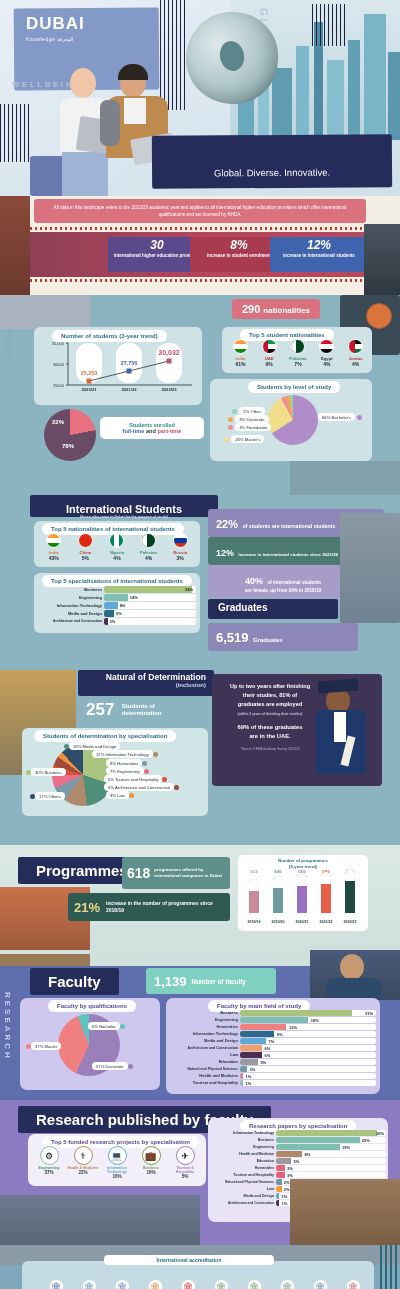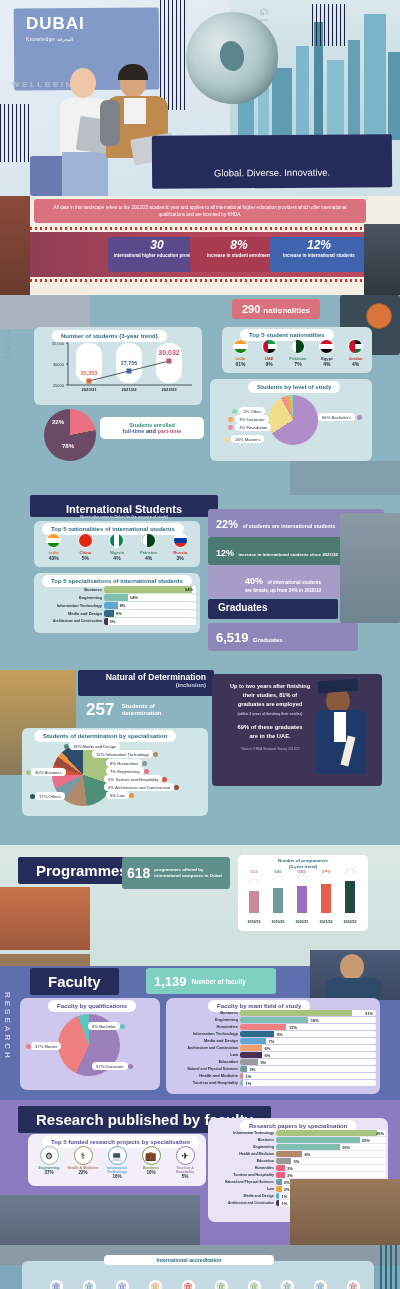--- a/index.html
+++ b/index.html
@@ -503,20 +503,24 @@
   <div class="prog">
     <div class="side-tab" style="right:4px;top:14px;color:#fff;opacity:.7;">WELLBEING</div>
     <div style="position:absolute;left:0;top:0;width:400px;height:105px;background:linear-gradient(180deg,#dce9e5,#cfe0dd);"></div>
     <div style="position:absolute;left:0;top:42px;width:90px;height:63px;background:linear-gradient(#c8724a,#9e5a3c);"></div>
 
     <div style="position:absolute;left:18px;top:12px;" class="sec-banner">Programmes</div>
     <div style="position:absolute;left:122px;top:12px;width:108px;height:32px;background:#5f8f8a;border-radius:3px;padding:3px 5px;display:flex;align-items:center;">
       <span style="color:#fff;font-size:14px;font-weight:800;margin-right:4px;">618</span>
       <span style="color:#fff;font-size:4.4px;font-weight:700;line-height:1.4;">programmes offered by international campuses in Dubai</span>
     </div>
+    <div style="position:absolute;left:68px;top:48px;width:162px;height:28px;background:#2f5a52;border-radius:3px;padding:4px 6px;display:flex;align-items:center;">
+      <span style="color:#e8d98a;font-size:13px;font-weight:800;margin-right:6px;">21%</span>
+      <span style="color:#fff;font-size:5px;font-weight:700;line-height:1.45;">increase in the number of programmes since 2018/19</span>
+    </div>
 
     <div class="card" style="left:238px;top:10px;width:130px;height:76px;background:#fff;"></div>
     <div style="position:absolute;left:256px;top:13px;text-align:center;width:94px;color:#2e6e82;font-size:4.4px;font-weight:700;line-height:1.3;">
       <span>Number of programmes</span><br>
       <span>(5-year trend)</span>
     </div>
     <div style="position:absolute;left:244px;top:24px;width:120px;height:58px;">
       <div class="bar-val" style="left:0px;top:0;color:#c98a9a;">512</div>
       <div class="bar-val" style="left:24px;top:0;color:#6f9ba0;">546</div>
       <div class="bar-val" style="left:48px;top:0;color:#9b6fc4;">559</div>

